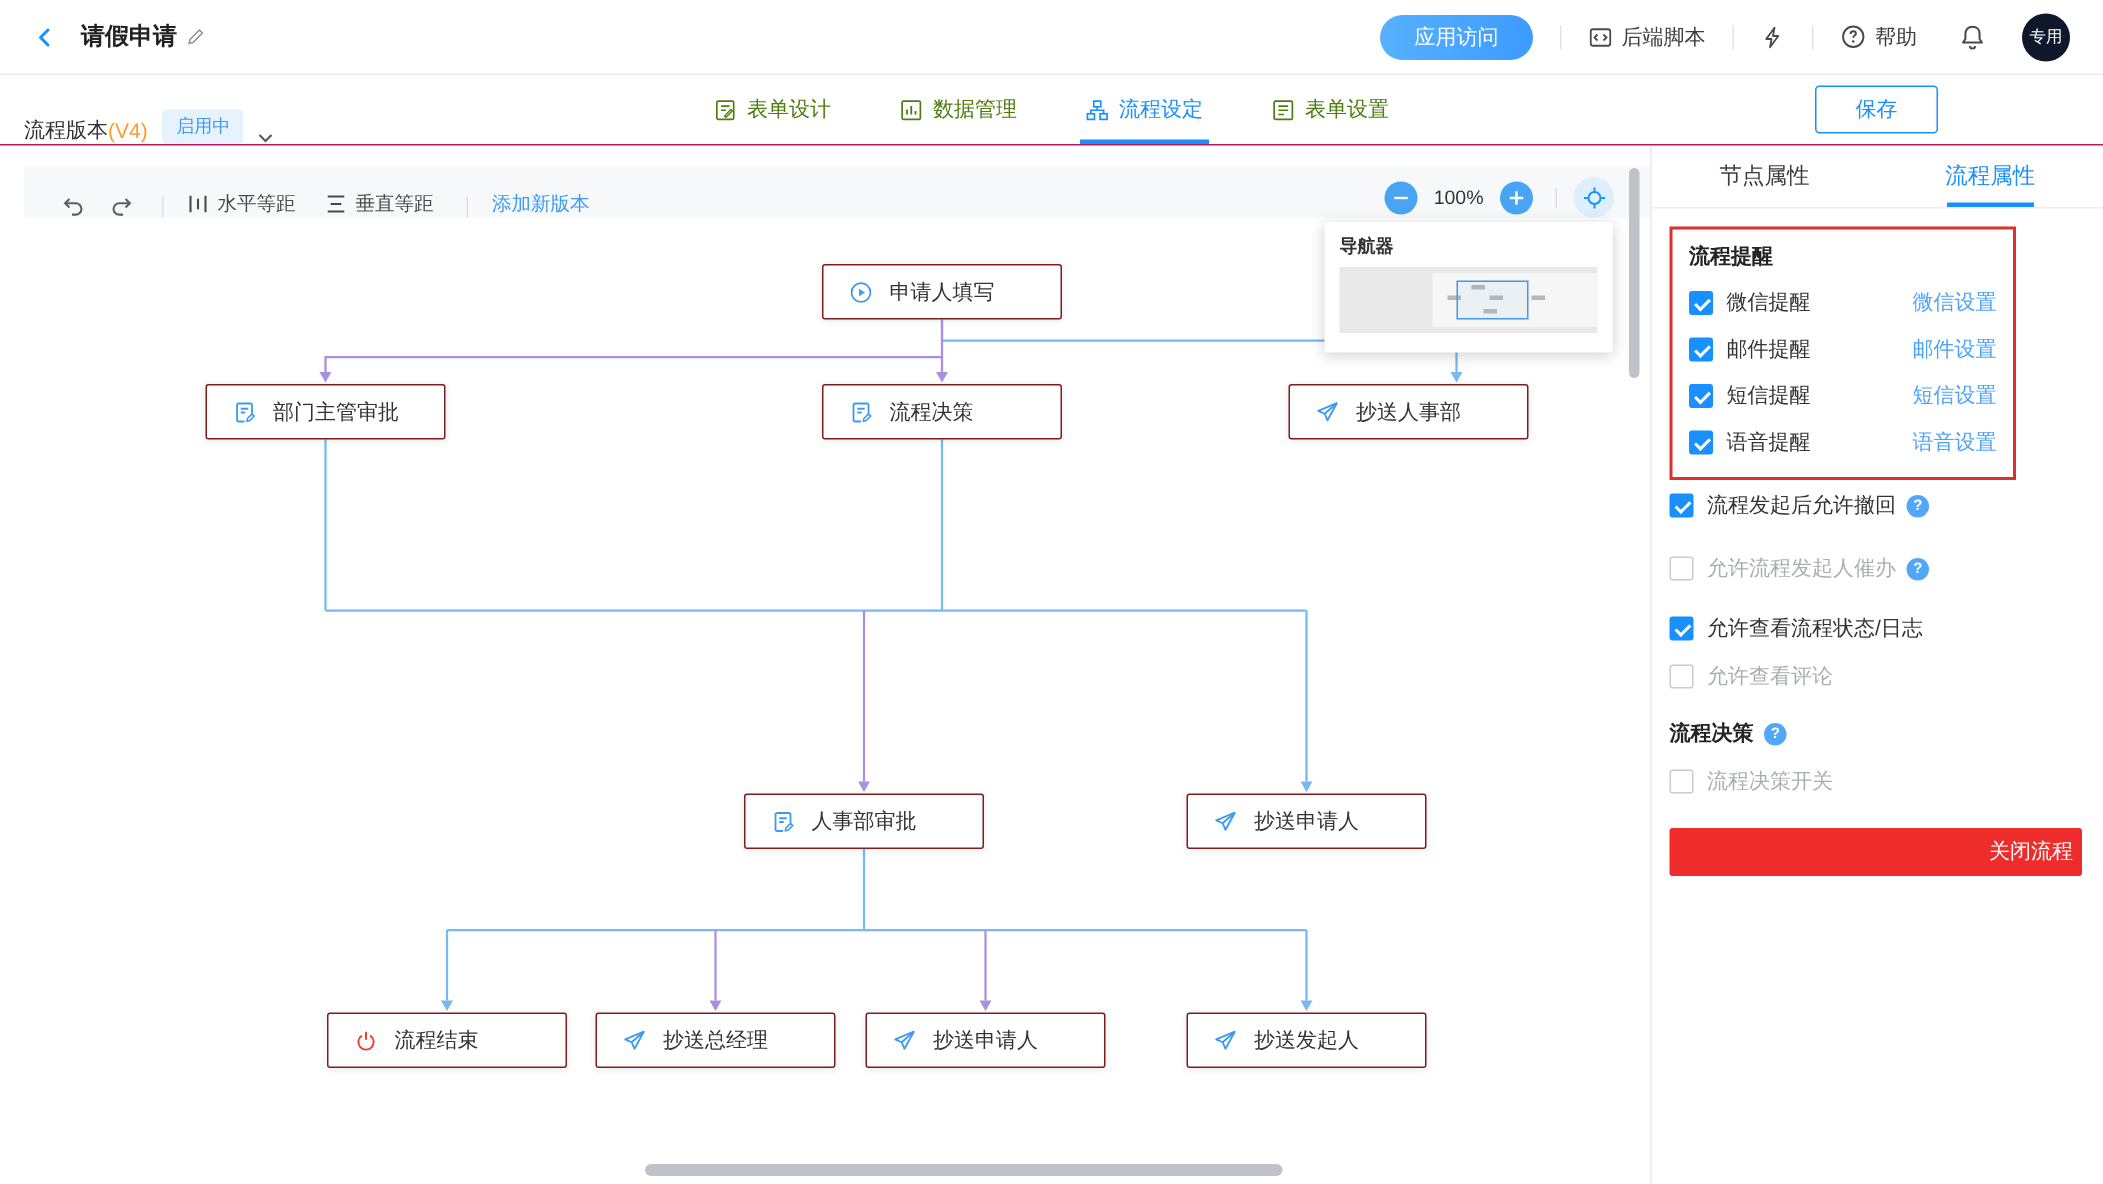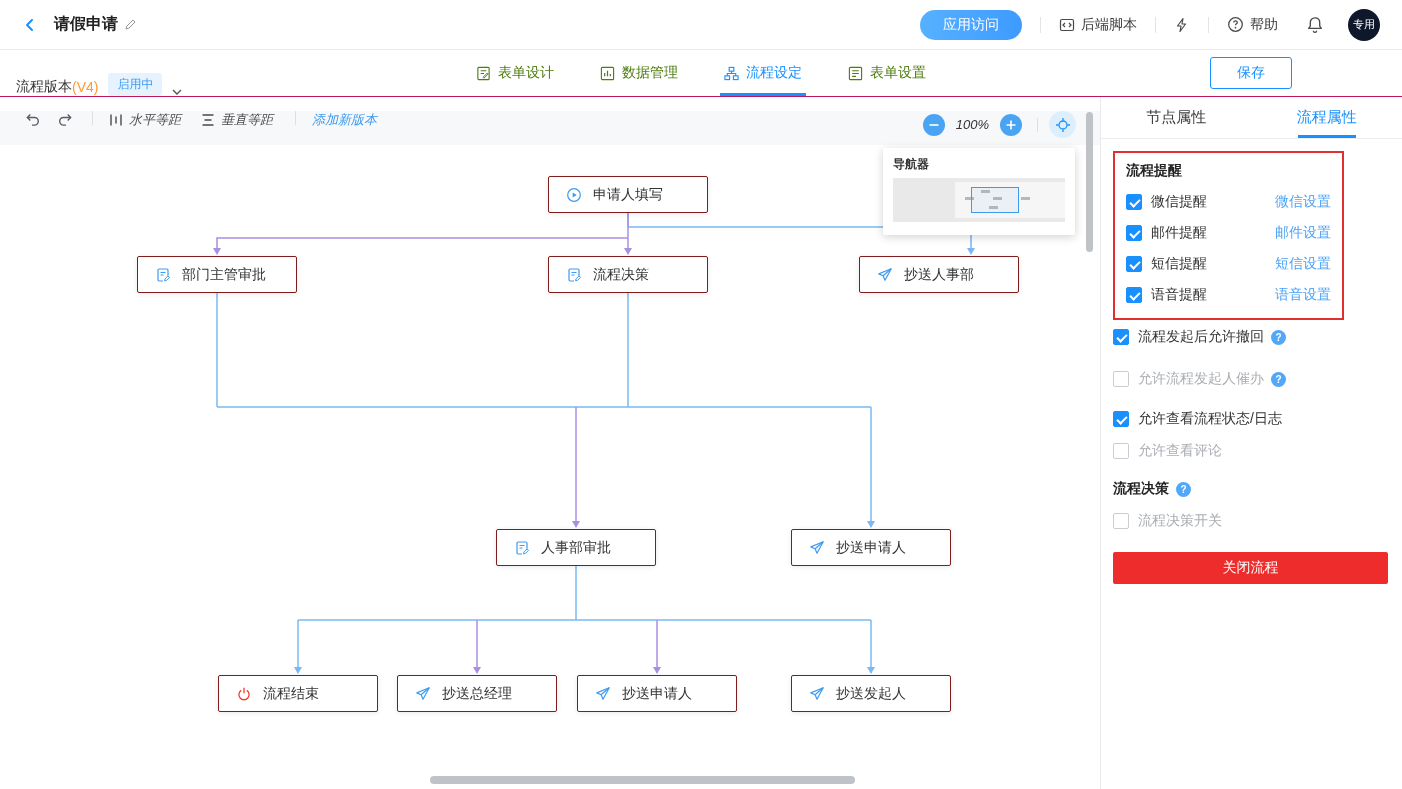--- a/index.html
+++ b/index.html
@@ -32,21 +32,21 @@
   .tab.active::after{content:"";position:absolute;left:-4px;right:-4px;bottom:0;height:3px;background:var(--primary);}
   .save-btn{position:absolute;right:110px;top:50%;transform:translateY(-50%);border:1px solid var(--primary);
             color:var(--primary);background:#fff;font-size:14px;padding:6px 26px;border-radius:3px;cursor:pointer;}
 
   
   .main{display:flex;height:692px;}
   .canvas{position:relative;width:1100px;height:100%;background:#fff;flex:none;}
   .panel{flex:1;border-left:1px solid #e9eaec;background:#fff;display:flex;flex-direction:column;}
 
   
-  .cv-toolbar{position:absolute;top:14px;left:0;right:0;height:34px;background:#f6f8fa;display:flex;align-items:flex-start;padding:0 24px;z-index:3;font-style:italic;}
+  .cv-toolbar{position:absolute;top:14px;left:16px;right:0;height:34px;background:#f6f8fa;display:flex;align-items:flex-end;padding:0 24px;z-index:3;}
   .icon-btn{display:flex;color:#5a5e66;margin-right:16px;cursor:pointer;}
   .cv-div{width:1px;height:14px;background:#dcdfe3;margin:0 16px 0 2px;}
   .tool-btn{display:flex;align-items:center;gap:6px;font-size:13px;color:#4a4a4a;margin-right:20px;cursor:pointer;}
   .add-ver{color:#3d9af0;font-size:13px;cursor:pointer;}
   .zoom{margin-left:auto;display:flex;align-items:center;gap:11px;}
   .zoom-circle{width:22px;height:22px;border-radius:50%;background:#49a4f3;display:flex;align-items:center;justify-content:center;cursor:pointer;flex:none;}
   .zoom-val{font-size:13px;color:#333;}
   .zoom-div{width:1px;height:14px;background:#dcdfe3;margin-left:4px;}
   .locate{width:27px;height:27px;border-radius:50%;background:#ddeefd;display:flex;align-items:center;justify-content:center;cursor:pointer;}
 
@@ -93,21 +93,21 @@
                      border-left:2px solid #fff;border-bottom:2px solid #fff;transform:rotate(-45deg);}
   .help-dot{width:15px;height:15px;border-radius:50%;background:#52a8f8;color:#fff;font-size:10px;font-weight:700;
             display:inline-flex;align-items:center;justify-content:center;margin-left:7px;flex:none;cursor:pointer;}
   .opt1{margin:8px 0 24px;}
   .opt2{margin-bottom:22px;}
   .opt3{margin-bottom:14px;}
   .opt4{margin-bottom:20px;}
   .dec-title{margin-bottom:14px;}
   .dec-row{margin-bottom:22px;font-family:Liberation Serif, serif;}
   .close-btn{display:block;width:100%;height:32px;background:var(--danger);color:#fff;border:none;border-radius:2px;
-             font-size:14px;cursor:pointer;margin-top:4px;}
+             font-size:14px;cursor:pointer;margin-top:4px;text-align:right;}
 </style>
 </head>
 <body>
 
 <div class="page">
 
   <div class="hdr">
     <span class="back">
       <svg width="16" height="16" viewBox="0 0 16 16">
           <path d="M10 3L5 8l5 5" stroke="#1890ff" stroke-width="2" fill="none" stroke-linecap="round" stroke-linejoin="round"></path>

